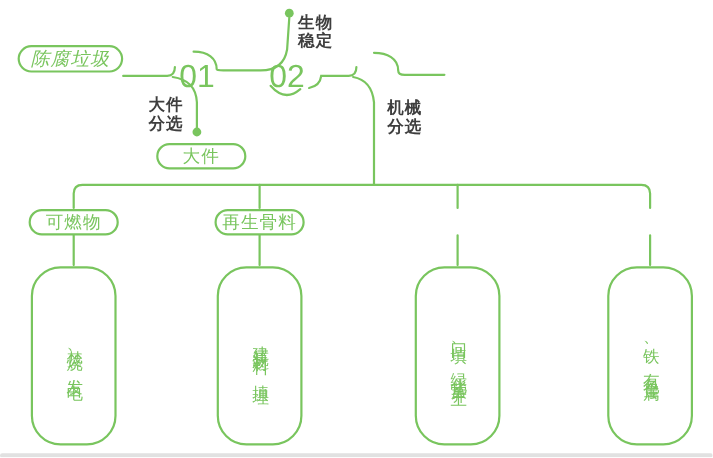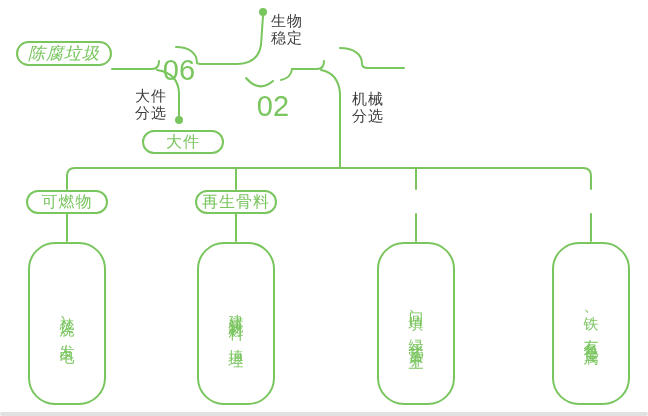--- a/index.html
+++ b/index.html
@@ -18,21 +18,21 @@
     color:var(--green);display:flex;align-items:center;justify-content:center;
     font-size:16px;letter-spacing:1px;white-space:nowrap;
   }
   .pill.source{font-size:17px;}
   .step-num{
     position:absolute;width:48px;height:34px;line-height:34px;text-align:center;
     color:var(--green);font-size:29px;font-weight:400;letter-spacing:0;
   }
   .step-label{
     position:absolute;color:var(--label);font-size:15px;line-height:17px;
-    white-space:pre-line;letter-spacing:1px;
+    white-space:pre-line;letter-spacing:1px;font-weight:bold;
   }
   .detail-box{
     position:absolute;box-sizing:border-box;width:78px;height:163px;top:242px;
     border:2px solid var(--green);border-radius:27px;background:#fff;
     display:flex;align-items:center;justify-content:center;
   }
   .vtext{
     writing-mode:vertical-rl;text-orientation:upright;
     color:var(--green);font-size:15px;letter-spacing:4px;line-height:20px;
     white-space:nowrap;
@@ -65,22 +65,22 @@
       <path d="M591 214 V241"></path>
     </g>
     <circle cx="179" cy="120" r="4" fill="#79c55e"></circle>
     <circle cx="263" cy="12" r="4" fill="#79c55e"></circle>
   </svg>
 
   <div class="pill source" style="left:16px;top:41px;width:96px;height:25px;font-style:italic;">
     <span>陈腐垃圾</span>
   </div>
 
-  <div class="step-num" style="left:155px;top:53px;">06</div>
-  <div class="step-num" style="left:249px;top:53px;margin-top:36px;">02</div>
+  <div class="step-num" style="left:155px;top:53px;">01</div>
+  <div class="step-num" style="left:237px;top:53px;">02</div>
 
   <div class="step-label" style="left:135px;top:87px;">大件
 分选</div>
   <div class="step-label" style="left:271px;top:12px;">生物
 稳定</div>
   <div class="step-label" style="left:352px;top:90px;">机械
 分选</div>
 
   <div class="pill" style="left:142px;top:130px;width:82px;height:24px;">
     <span>大件</span>

